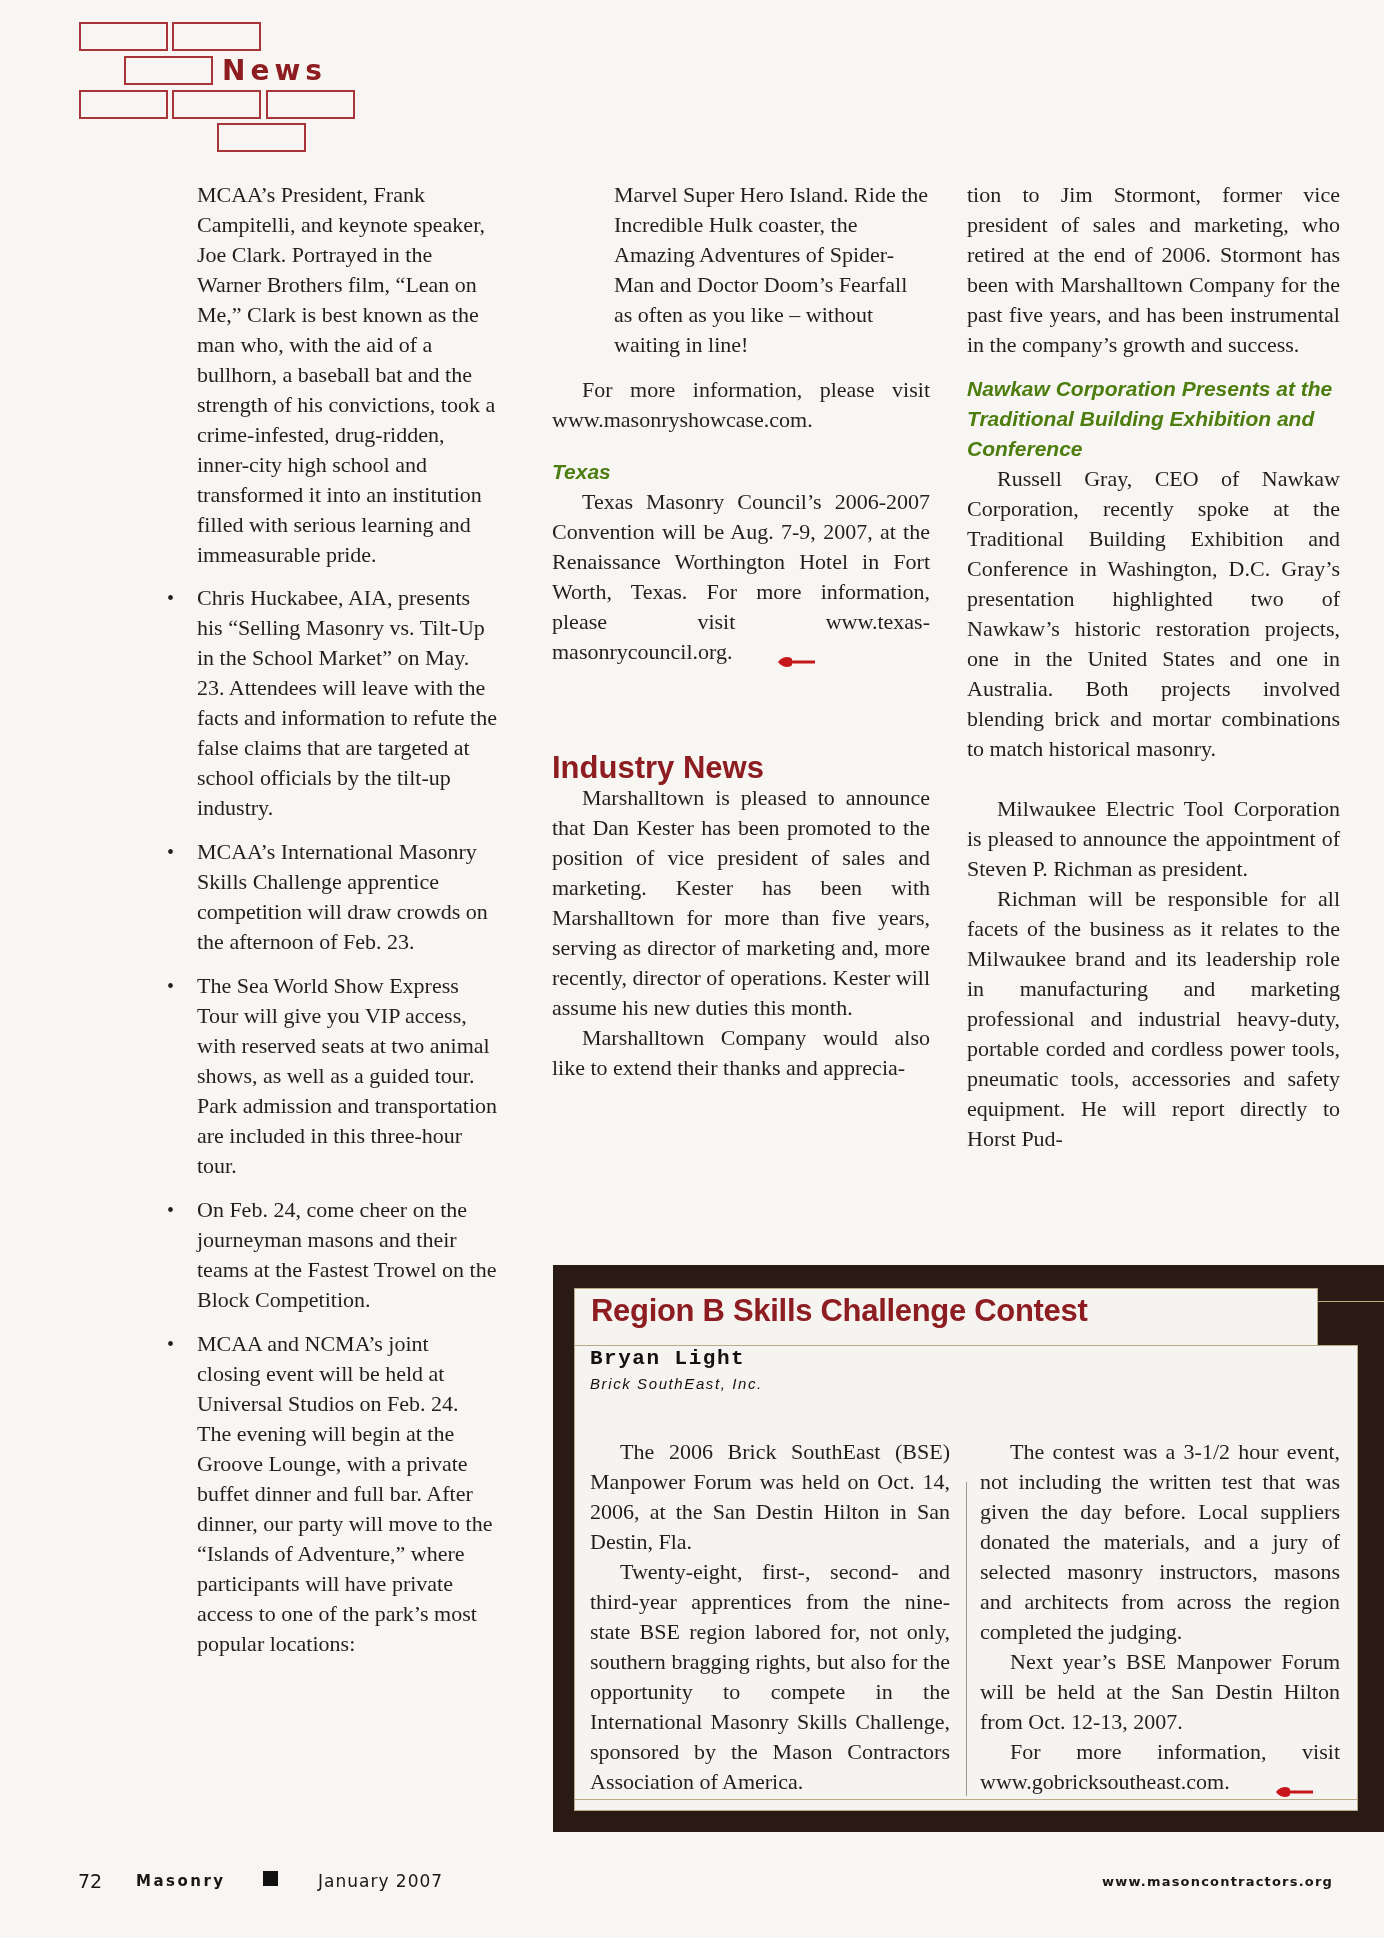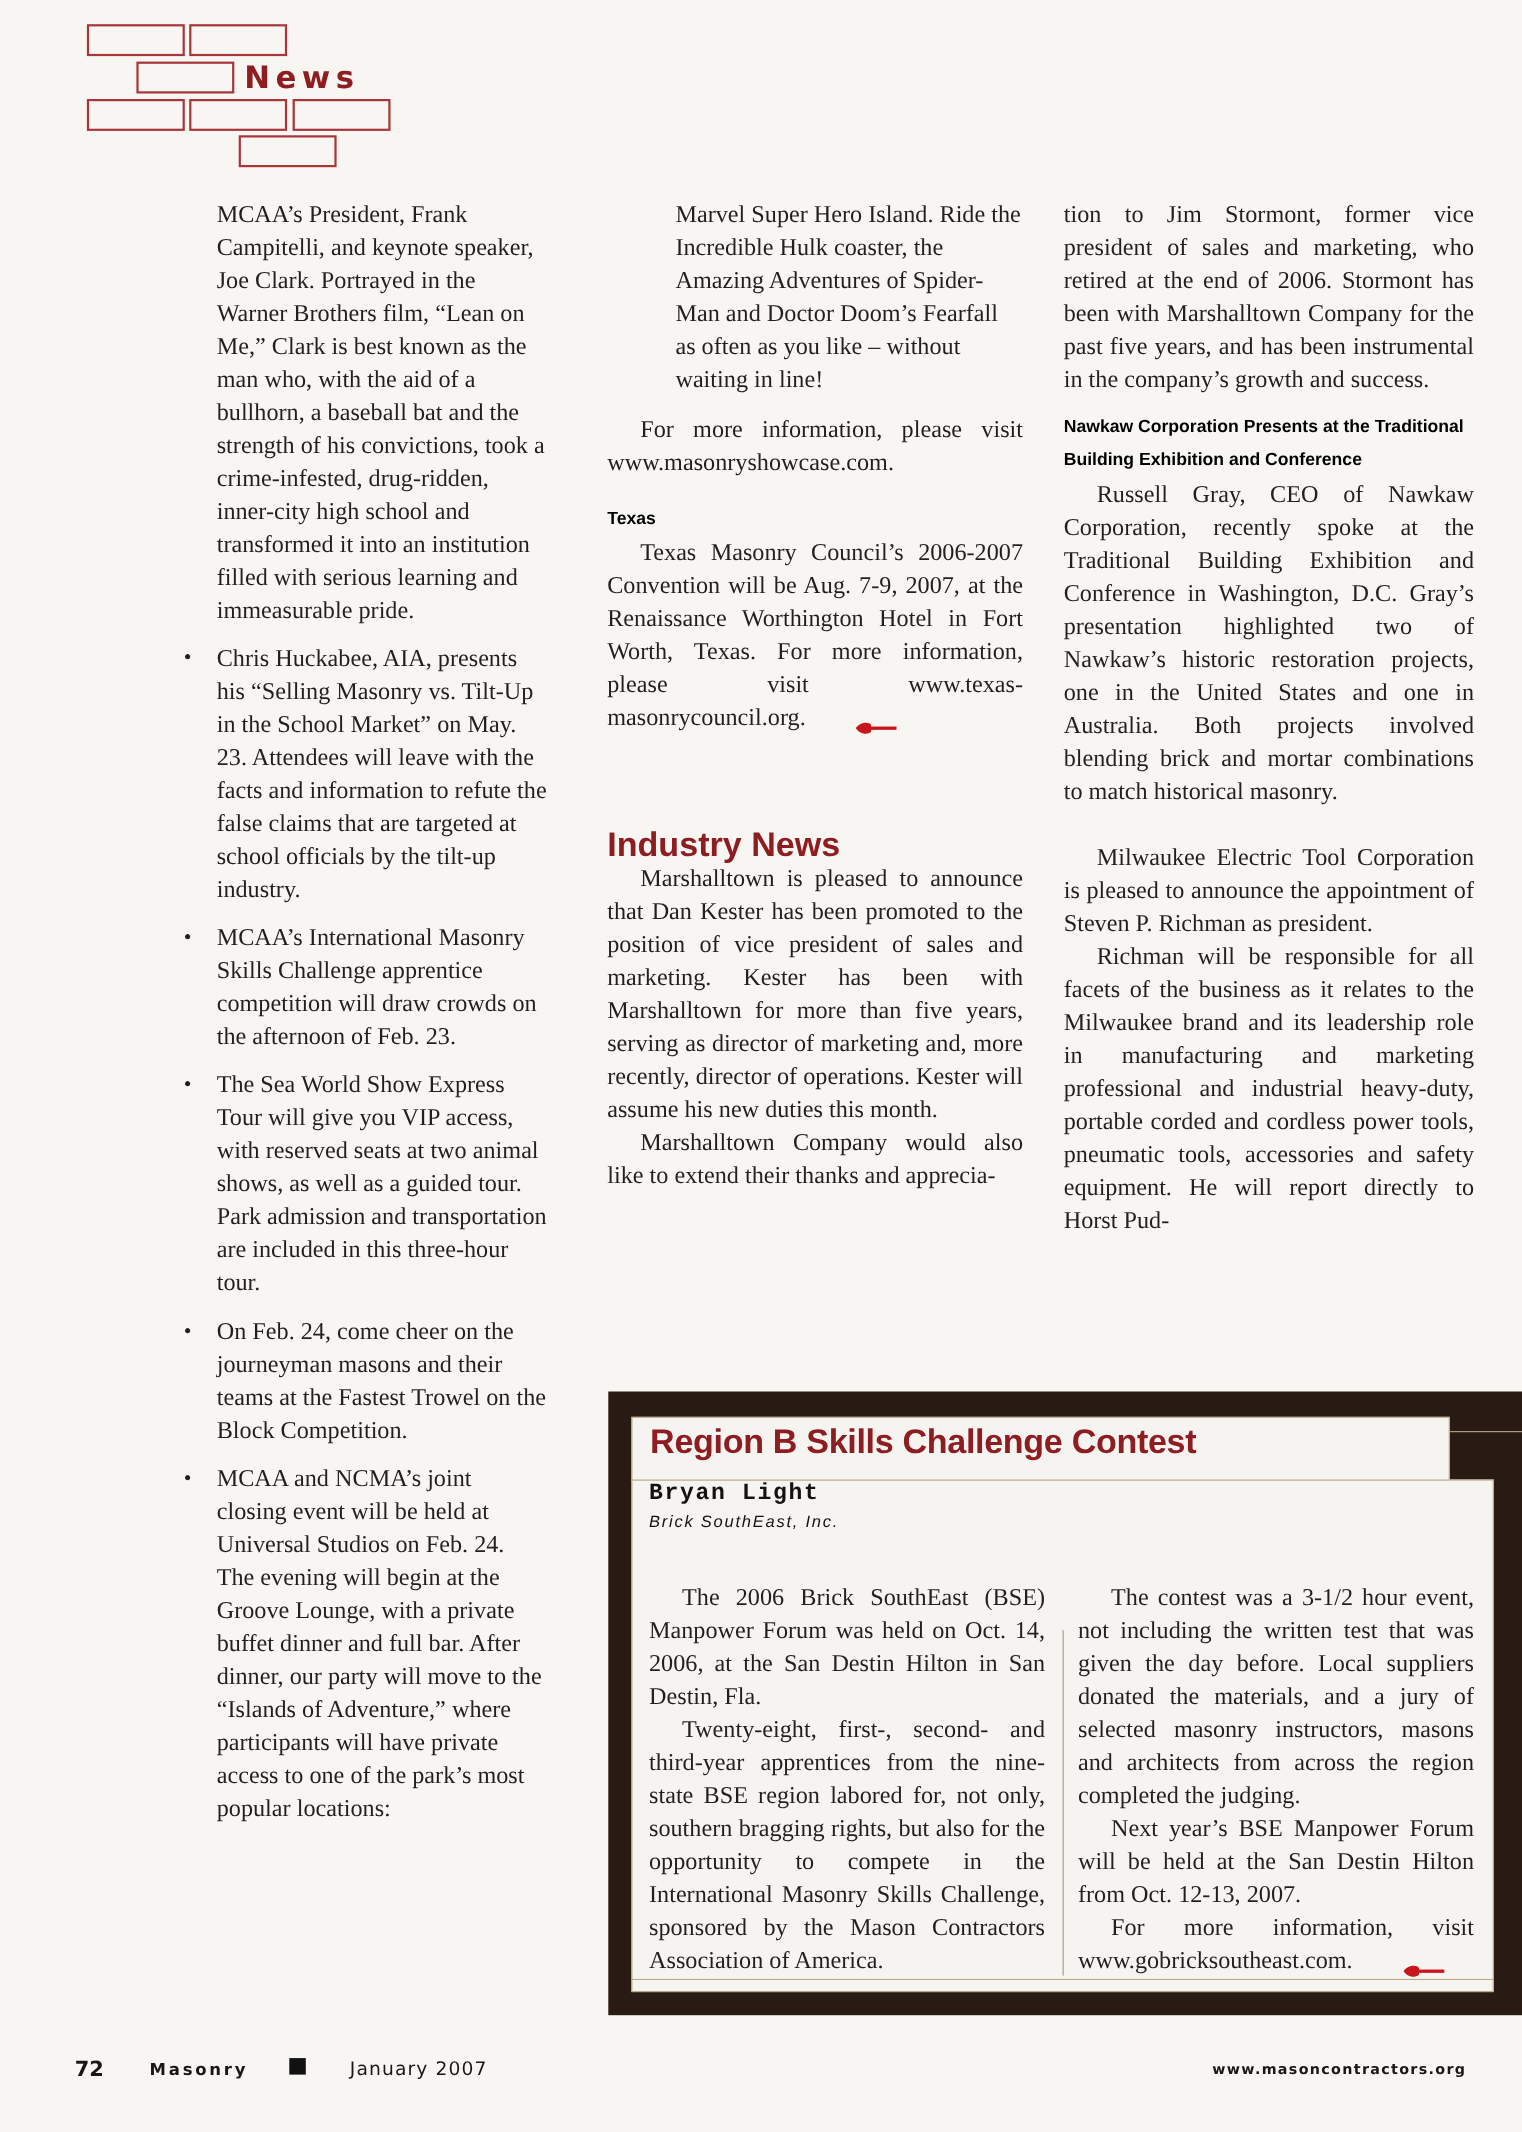--- a/index.html
+++ b/index.html
@@ -37,21 +37,21 @@
     }
 
     .col2 { left: 552px; top: 180px; width: 378px; }
     .col3 { left: 967px; top: 180px; width: 373px; }
     .just { text-align: justify; }
     .indent { text-indent: 30px; }
     .sub-indent { padding-left: 62px; }
 
     .sans-head {
       font-family: "Liberation Sans", "DejaVu Sans", sans-serif;
-      font-weight: bold; font-size: 16px; line-height: 30px; color: #000000;
+      font-weight: bold; font-size: 21px; line-height: 30px; color: #4d7c0f; font-style: italic;
     }
     .section-title {
       font-family: "Liberation Sans", "DejaVu Sans", sans-serif;
       font-weight: bold; font-size: 31px; color: #8e1d22;
     }
     .trowel {
       display: inline-block; vertical-align: middle; margin-left: 14px;
       width: 44px; height: 14px; position: relative;
     }
 
@@ -89,21 +89,21 @@
     .box-col-a { left: 590px; top: 1437px; width: 360px; }
     .box-col-b { left: 980px; top: 1437px; width: 360px; }
     .box-divider { position: absolute; left: 966px; top: 1482px; width: 1px; height: 314px; background: #a09a8c; }
     .box-hrule { position: absolute; left: 574px; top: 1799px; width: 784px; height: 1px; background: #b9ab86; }
 
     
     .footer {
       font-family: "DejaVu Sans", "Liberation Sans", sans-serif;
       color: #1a1817;
     }
-    .f-page { left: 68px; top: 1870px; font-weight: bold; font-size: 19px; }
+    .f-page { left: 78px; top: 1870px; font-weight: normal; font-size: 19px; }
     .f-mag { left: 136px; top: 1872px; font-weight: bold; font-size: 15px; letter-spacing: 2.5px; }
     .f-square { left: 263px; top: 1871px; width: 15px; height: 15px; background: #111; }
     .f-date { left: 318px; top: 1871px; font-size: 17px; letter-spacing: 1px; }
     .f-url { left: 1102px; top: 1874px; font-weight: bold; font-size: 13px; letter-spacing: 1.2px; }
   </style>
 </head>
 <body>
 
 <div>
   <div class="brick" style="left:79px; top:22px; width:89px; height:29px;"></div>

